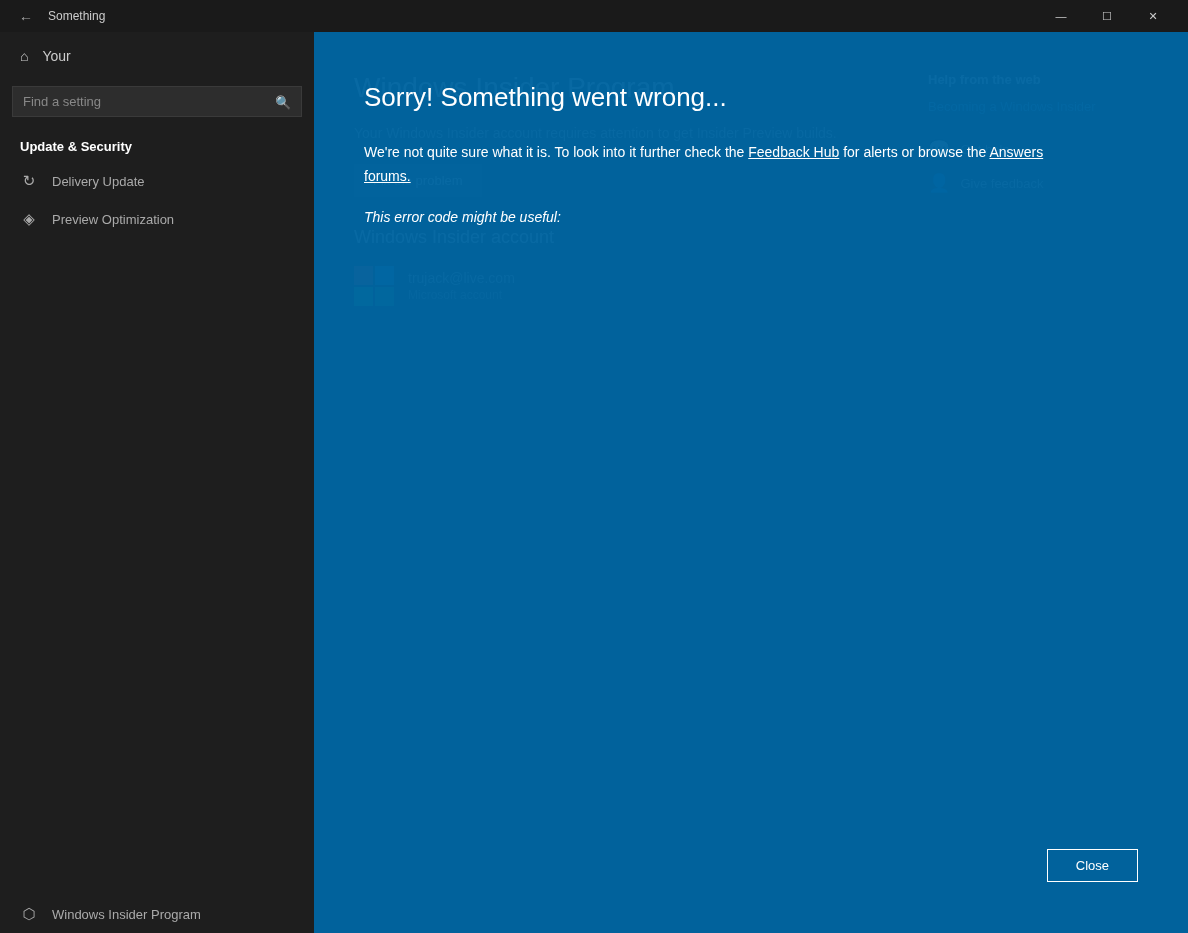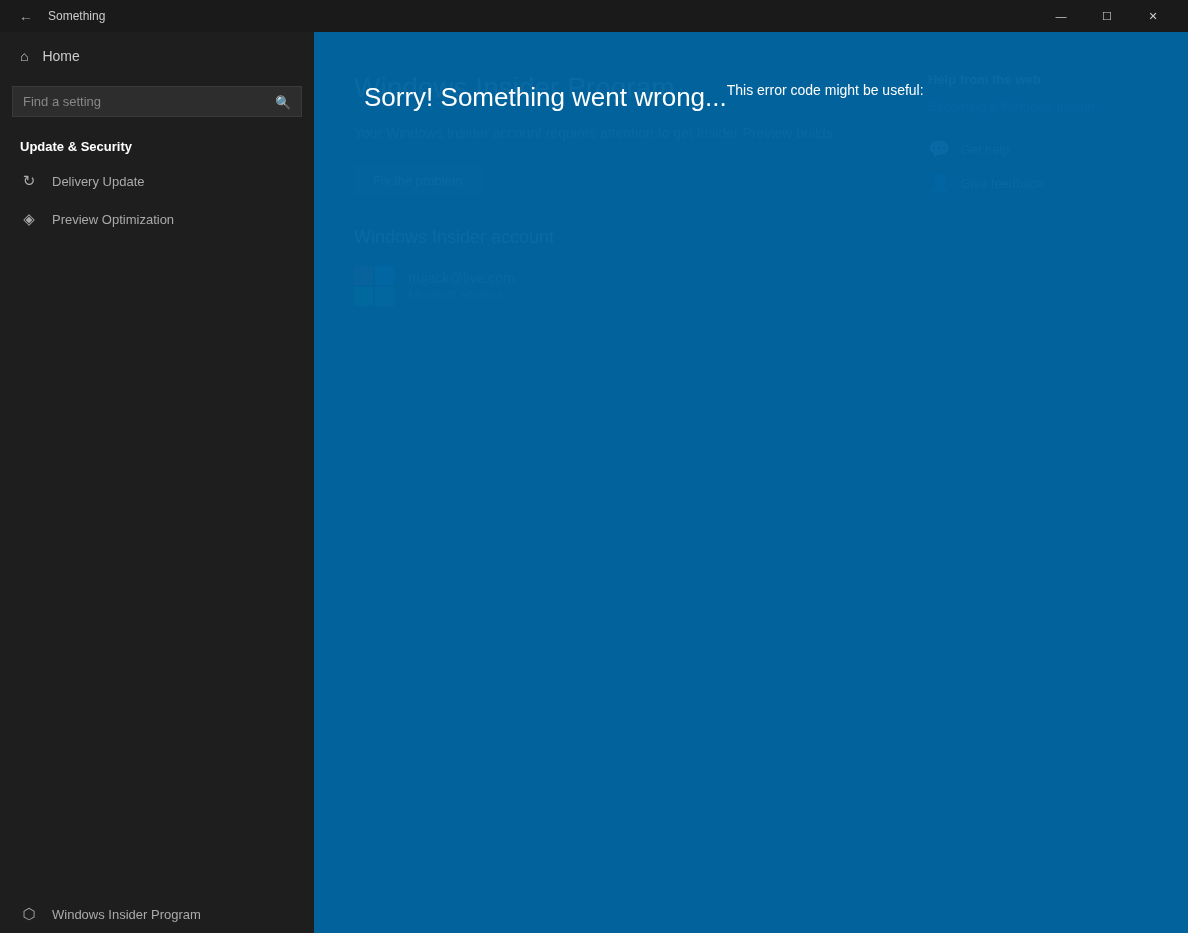--- a/index.html
+++ b/index.html
@@ -209,21 +209,21 @@
       margin-bottom: 12px;
     }
     .help-action .icon { font-size: 18px; color: #999; }
 
     
     .error-overlay {
       position: absolute;
       top: 0; left: 0; right: 0; bottom: 0;
       background: rgba(0, 100, 160, 0.97);
       display: flex;
-      flex-direction: row;
+      flex-direction: column;
       padding: 50px 50px 51px;
       z-index: 20;
     }
     .error-title {
       color: #fff;
       font-size: 26px;
       font-weight: 300;
       margin-bottom: 28px;
     }
     .error-body {
@@ -235,20 +235,21 @@
     }
     .error-link {
       color: #fff;
       text-decoration: underline;
       cursor: pointer;
     }
     .error-code-label {
       color: #fff;
       font-size: 14px;
       margin-bottom: 10px;
+      font-style: italic;
     }
     .error-code {
       background: rgba(0,0,0,0.25);
       color: #fff;
       font-family: 'Courier New', monospace;
       font-size: 14px;
       padding: 8px 14px;
       display: inline-block;
       margin-bottom: 30px;
     }
@@ -278,21 +279,21 @@
     <button class="titlebar-btn">☐</button>
     <button class="titlebar-btn close">✕</button>
   </div>
 </div>
 
 <div class="app-container">
 
   <div class="sidebar">
     <div class="sidebar-home">
       <span class="icon">⌂</span>
-      <span>Home</span>
+      <span>Your</span>
     </div>
 
     <div class="sidebar-search">
       <input type="text" placeholder="Find a setting" style="">
       <span class="sidebar-search-icon">🔍</span>
     </div>
 
     <div class="sidebar-section-title">Update &amp; Security</div>
 
     <div class="sidebar-item">
@@ -345,19 +346,25 @@
       <div class="account-info">
         <div class="account-email">trujack@live.com</div>
         <div class="account-type">Microsoft account</div>
       </div>
     </div>
 
     
     <div class="error-overlay">
       <h2 class="error-title">Sorry! Something went wrong...</h2>
 
+      <p class="error-body">
+        <span>We're not quite sure what it is. To look into it further check the </span><a class="error-link">Feedback Hub</a><span> for alerts or browse the </span><a class="error-link">Answers forums.</a>
+      </p>
 
       <p class="error-code-label">This error code might be useful:</p>
 
+      <div class="error-actions">
+        <button class="close-btn">Close</button>
+      </div>
     </div>
 
   </div>
 </div>
 
 </body></html>

